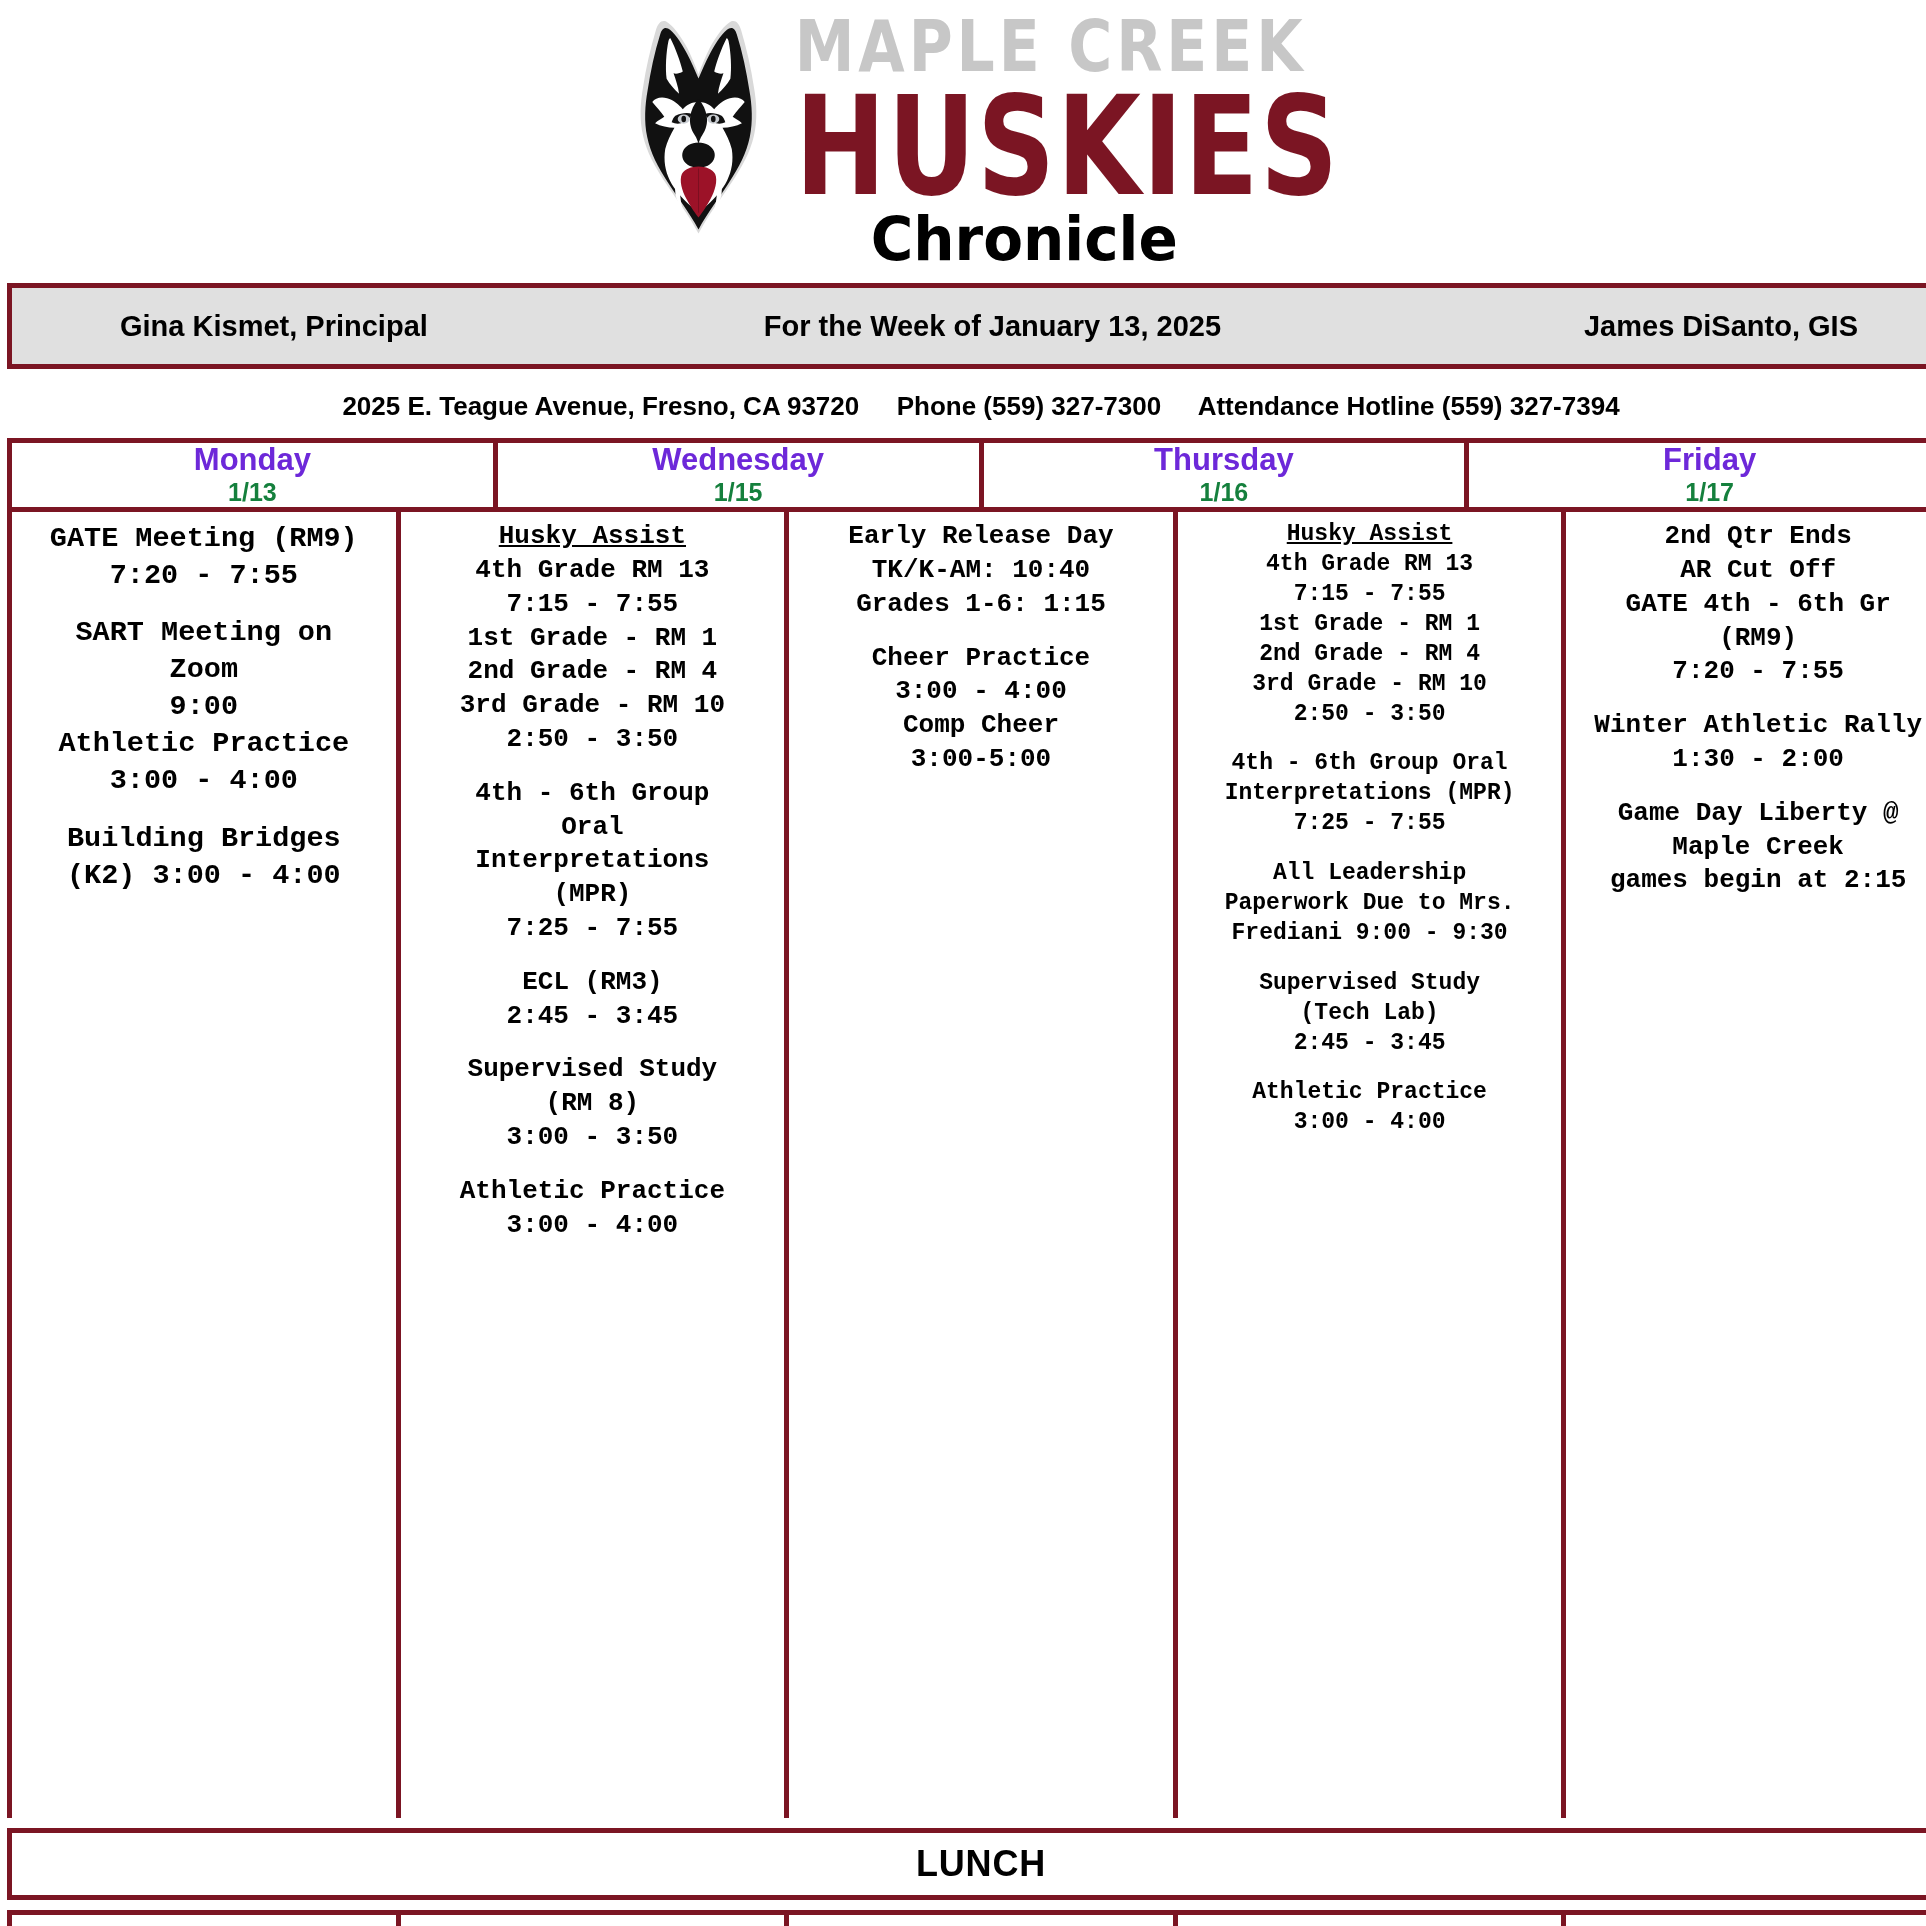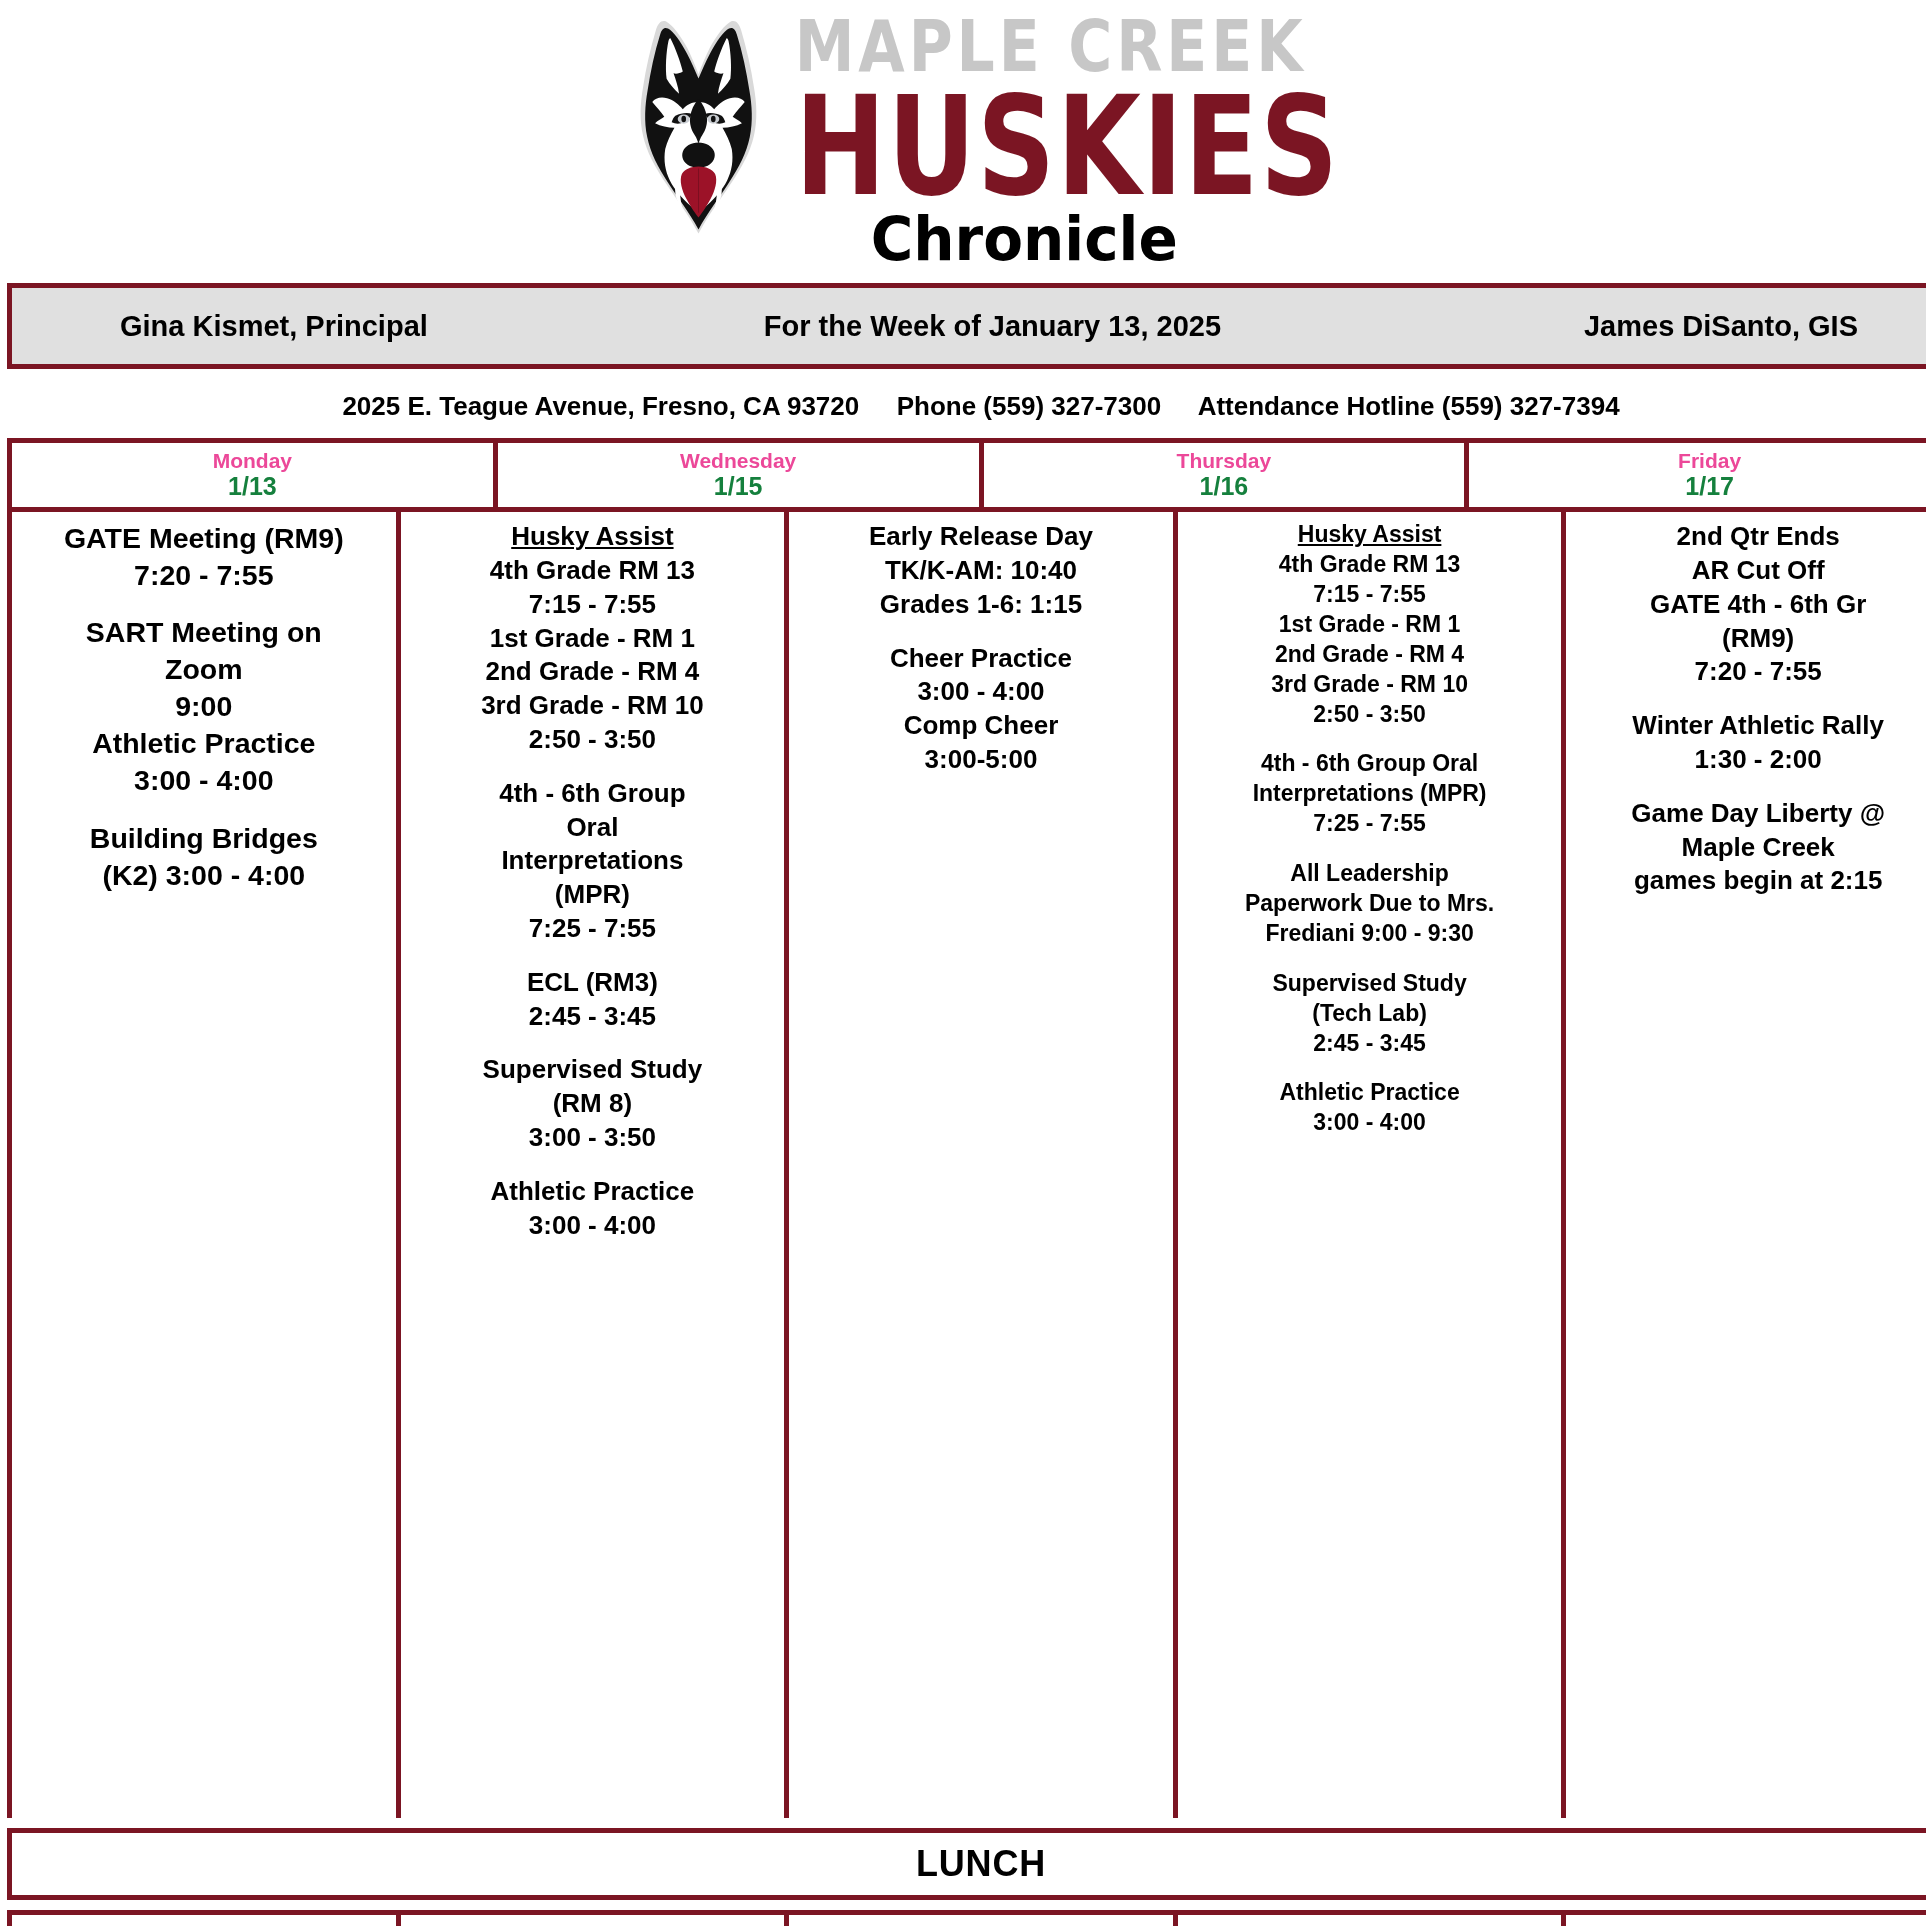--- a/index.html
+++ b/index.html
@@ -132,24 +132,24 @@
     flex: 1 1 0;
     border-right: 5px solid #7b1523;
     display: flex;
     flex-direction: column;
     align-items: center;
     justify-content: center;
     padding: 1.5px 0;
   }
   .day-head:last-child { border-right: none; }
   .day-head .dname {
-    font-size: 21px;
+    font-size: 31px;
     font-weight: bold;
     line-height: 1.12;
-    color: #ec4899;
+    color: #6d28d9;
   }
   .day-head .ddate {
     font-size: 25px;
     font-weight: bold;
     line-height: 1.12;
     color: #15803d;
   }
 
   .day-body-row {
     display: flex;
@@ -157,21 +157,21 @@
   }
   .day-col {
     flex: 1 1 0;
     border-right: 5px solid #7b1523;
     padding: 8.5px 8.5px 7.7px 8.5px;
     display: flex;
     flex-direction: column;
     align-items: center;
   }
   .day-col:last-child { border-right: none; }
-  .blocks { width: 100%; }
+  .blocks { width: 100%; font-family: Liberation Mono, monospace; }
   .evt-block { margin-bottom: 20px; }
   .evt-block:last-child { margin-bottom: 0; }
   .evt-line {
     text-align: center;
     font-weight: bold;
     color: #000;
     line-height: 1.30;
   }
   .evt-line.under { text-decoration: underline; }
 

